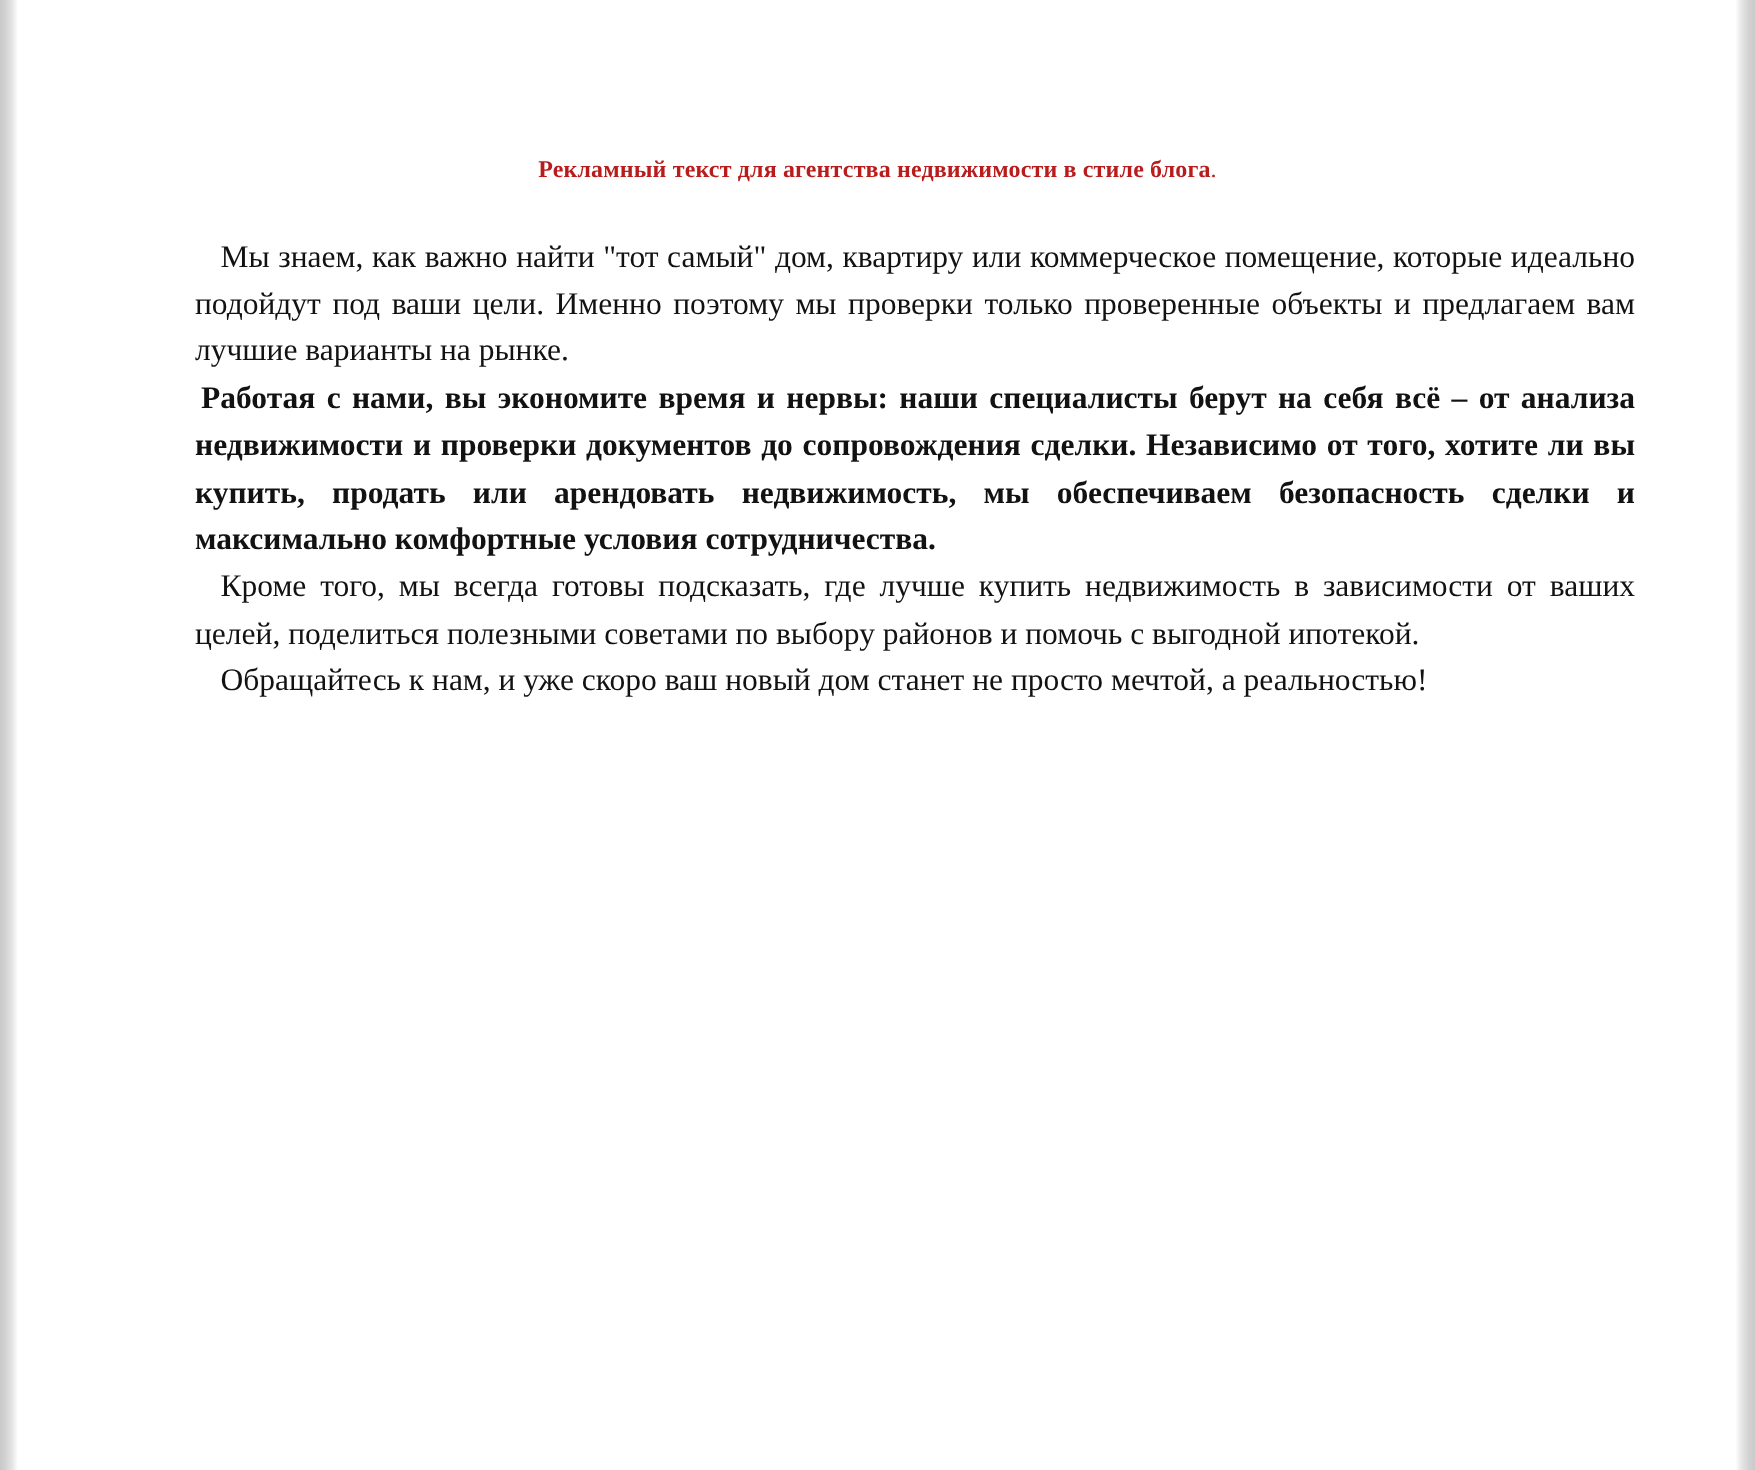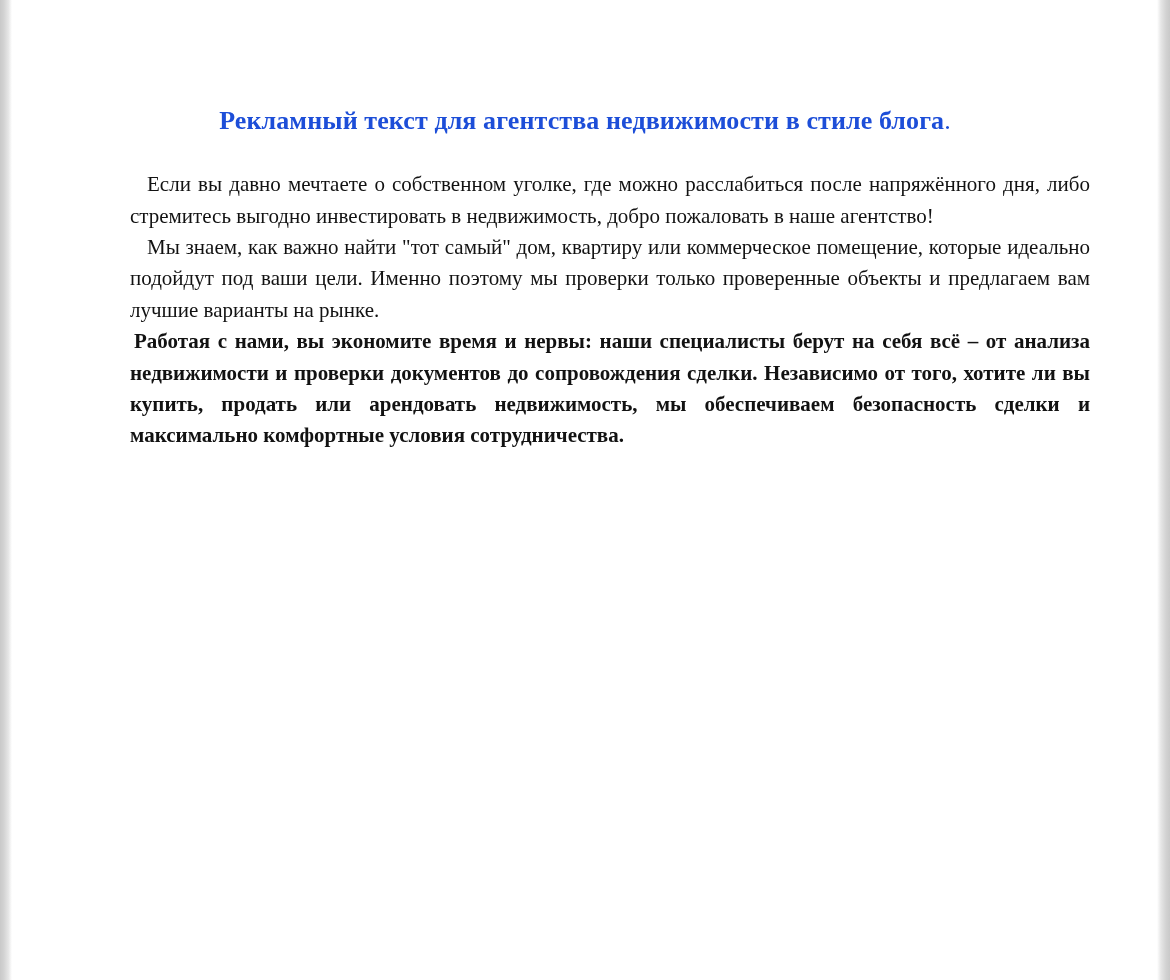--- a/index.html
+++ b/index.html
@@ -50,24 +50,24 @@
     width: 1170px;
     height: 980px;
     background: #ffffff;
     box-sizing: border-box;
     padding: 0 80px 0 130px;
   }
 
   .doc-title {
     margin: 0;
     padding: 0;
-    font-size: 26px;
+    font-size: 16px;
     font-weight: bold;
     text-align: center;
-    color: #1d4ed8;
+    color: #b91c1c;
     letter-spacing: 0.1px;
     padding-top: 103px;
     padding-right: 50px;
     line-height: 1.35;
   }
   .doc-title .title-period {
     font-weight: normal;
   }
 
   .body-copy {
@@ -96,23 +96,24 @@
 </head>
 <body>
 
 <div class="viewport">
 
   <div class="page">
 
     <h1 class="doc-title"><span>Рекламный текст для агентства недвижимости в стиле блога</span><span class="title-period">.</span></h1>
 
     <div class="body-copy">
-      <p class="doc-paragraph indent-wide">Если вы давно мечтаете о собственном уголке, где можно расслабиться после напряжённого дня, либо стремитесь выгодно инвестировать в недвижимость, добро пожаловать в наше агентство!</p>
       <p class="doc-paragraph indent-wide">Мы знаем, как важно найти "тот самый" дом, квартиру или коммерческое помещение, которые идеально подойдут под ваши цели. Именно поэтому мы проверки только проверенные объекты и предлагаем вам лучшие варианты на рынке.</p>
       <p class="doc-paragraph indent-narrow">Работая с нами, вы экономите время и нервы: наши специалисты берут на себя всё – от анализа недвижимости и проверки документов до сопровождения сделки. Независимо от того, хотите ли вы купить, продать или арендовать недвижимость, мы обеспечиваем безопасность сделки и максимально комфортные условия сотрудничества.</p>
+      <p class="doc-paragraph indent-wide">Кроме того, мы всегда готовы подсказать, где лучше купить недвижимость в зависимости от ваших целей, поделиться полезными советами по выбору районов и помочь с выгодной ипотекой.</p>
+      <p class="doc-paragraph indent-wide">Обращайтесь к нам, и уже скоро ваш новый дом станет не просто мечтой, а реальностью!</p>
     </div>
 
   </div>
 
   <div class="edge-shadow left"></div>
   <div class="edge-shadow right"></div>
 
 </div>
 
 </body></html>

